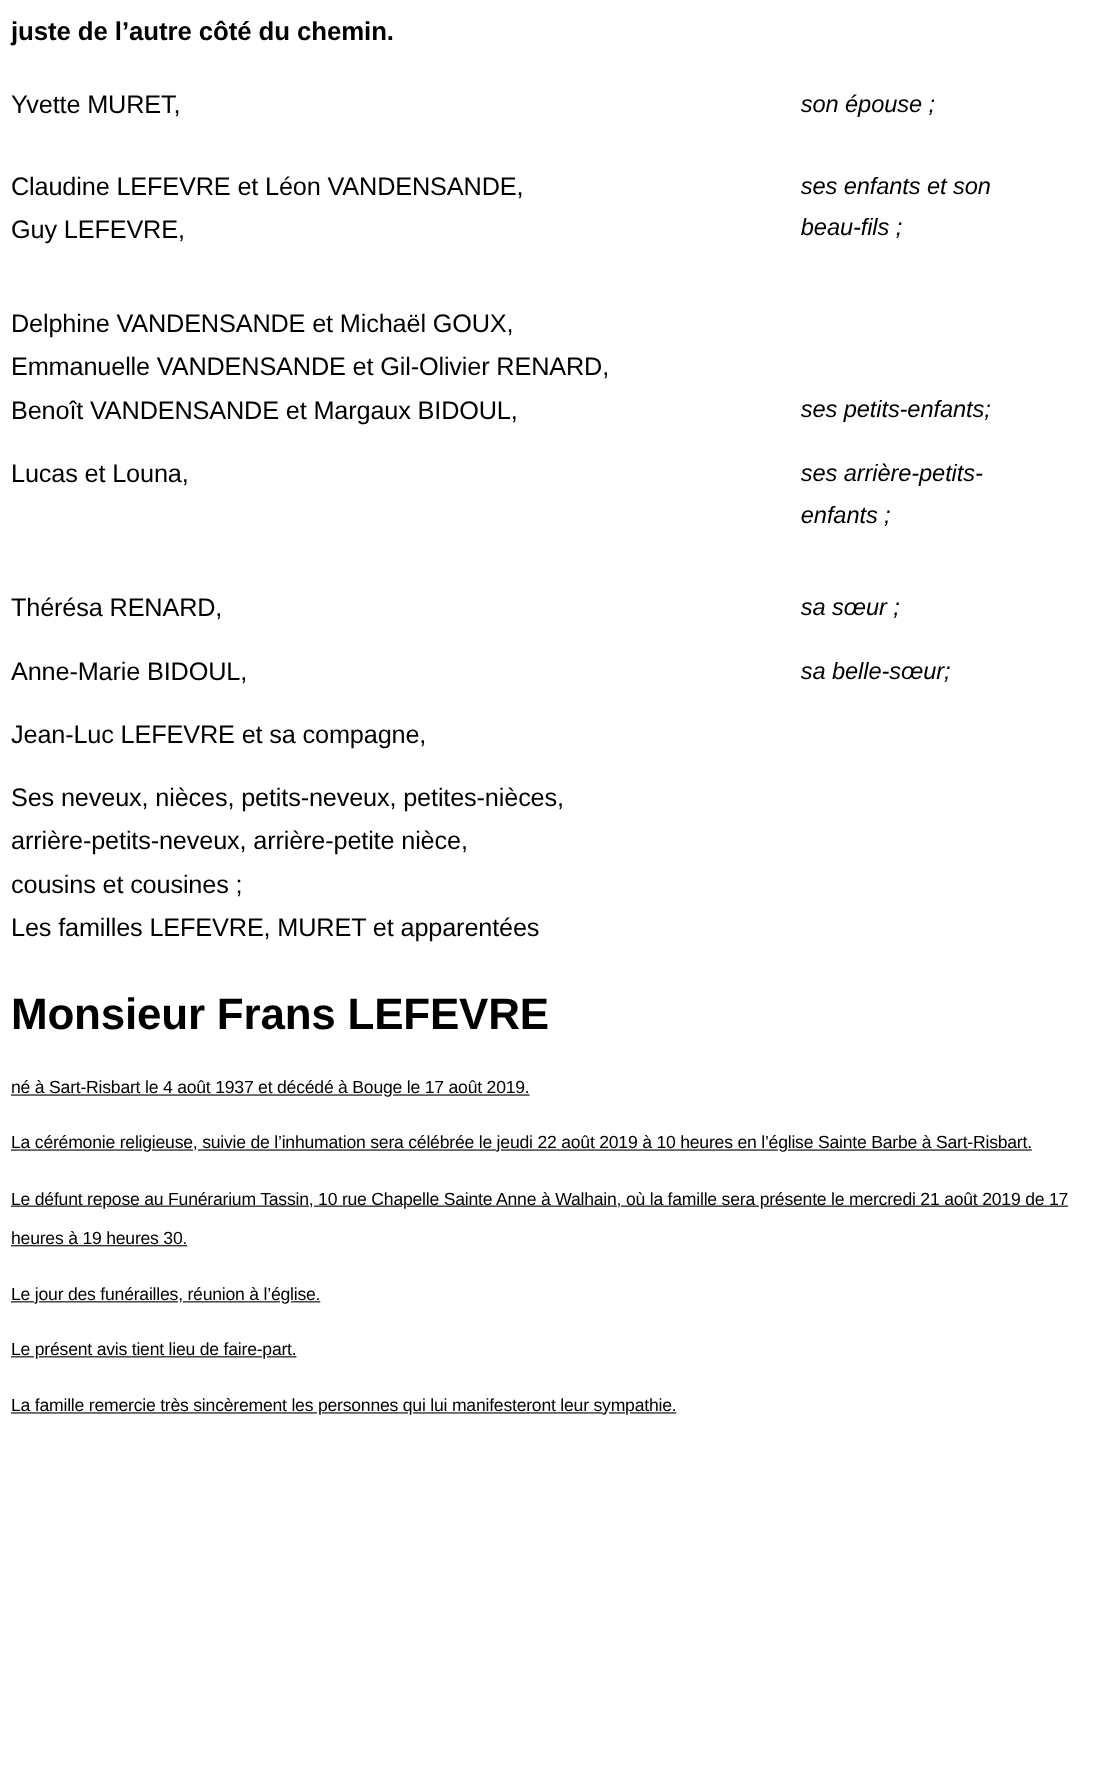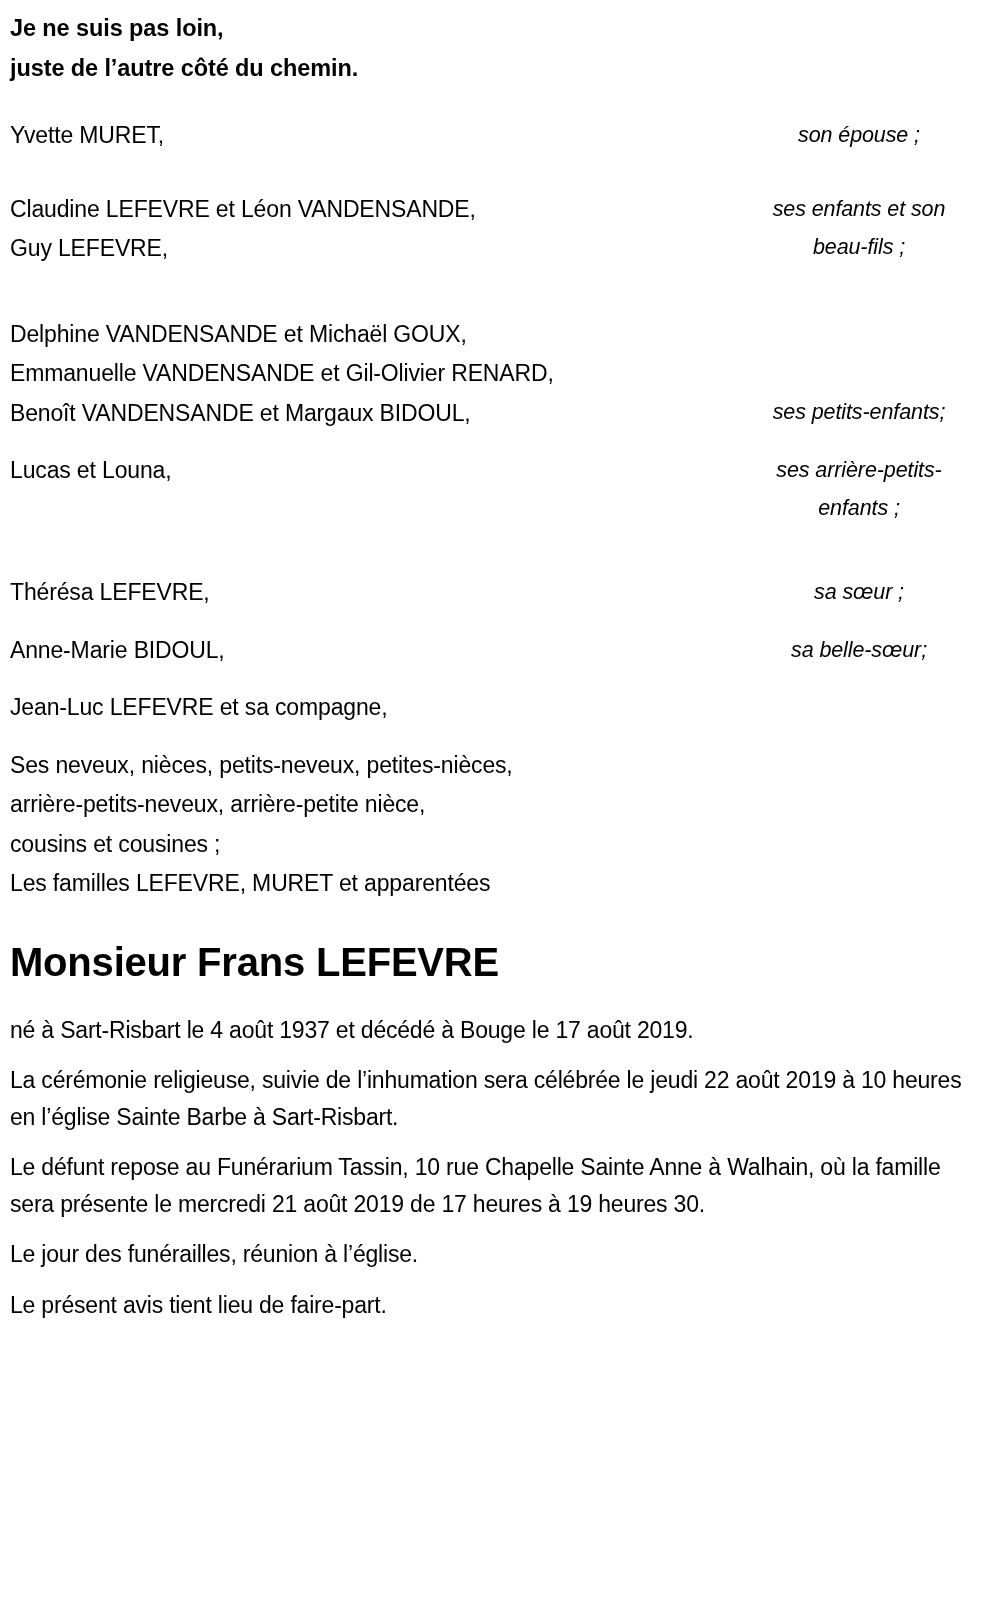--- a/index.html
+++ b/index.html
@@ -50,21 +50,21 @@
   }
   .name-line {
     font-size: 23px;
     line-height: 39.5px;
     letter-spacing: -0.15px;
     white-space: pre;
   }
   .labels {
     flex: 0 0 auto;
     width: 262px;
-    text-align: center;
+    text-align: left;
   }
   .label-line {
     font-style: italic;
     font-size: 21.5px;
     line-height: 38px;
     letter-spacing: -0.1px;
   }
   .gap-sm { height: 18px; }
   .gap-md { height: 34px; }
   .gap-lg { height: 46px; }
@@ -84,35 +84,35 @@
     font-size: 40px;
     line-height: 40px;
     letter-spacing: -0.2px;
   }
 
   
   .body-block {
     margin-top: 30px;
   }
   .para {
-    font-size: 23px;
+    font-size: 16px;
     line-height: 36.5px;
     letter-spacing: -0.2px;
     margin: 0 0 14px 0;
     max-width: 975px;
+    text-decoration: underline;
   }
   .para:last-child { margin-bottom: 0; }
 </style>
 </head>
 <body>
 
 <div class="page">
 
   <div class="epigraph">
-    <div class="line">Je ne suis pas loin,</div>
     <div class="line">juste de l’autre côté du chemin.</div>
   </div>
 
   <div class="relations">
 
     <div class="rel-row">
       <div class="names">
         <div class="name-line">Yvette MURET,</div>
       </div>
       <div class="labels">
@@ -156,21 +156,21 @@
       <div class="labels">
         <div class="label-line">ses arrière-petits-</div>
         <div class="label-line">enfants ;</div>
       </div>
     </div>
 
     <div class="gap-lg"></div>
 
     <div class="rel-row">
       <div class="names">
-        <div class="name-line">Thérésa LEFEVRE,</div>
+        <div class="name-line">Thérésa RENARD,</div>
       </div>
       <div class="labels">
         <div class="label-line">sa sœur ;</div>
       </div>
     </div>
 
     <div class="gap-sm"></div>
 
     <div class="rel-row">
       <div class="names">
@@ -205,15 +205,16 @@
 
 
   <div class="deceased">Monsieur Frans LEFEVRE</div>
 
   <div class="body-block">
     <p class="para">né à Sart-Risbart le 4 août 1937 et décédé à Bouge le 17 août 2019.</p>
     <p class="para">La cérémonie religieuse, suivie de l’inhumation sera célébrée le jeudi 22 août 2019 à 10 heures en l’église Sainte Barbe à Sart-Risbart.</p>
     <p class="para">Le défunt repose au Funérarium Tassin, 10 rue Chapelle Sainte Anne à Walhain, où la famille sera présente le mercredi 21 août 2019 de 17 heures à 19 heures 30.</p>
     <p class="para">Le jour des funérailles, réunion à l’église.</p>
     <p class="para">Le présent avis tient lieu de faire-part.</p>
+    <p class="para">La famille remercie très sincèrement les personnes qui lui manifesteront leur sympathie.</p>
   </div>
 
 </div>
 
 </body></html>

